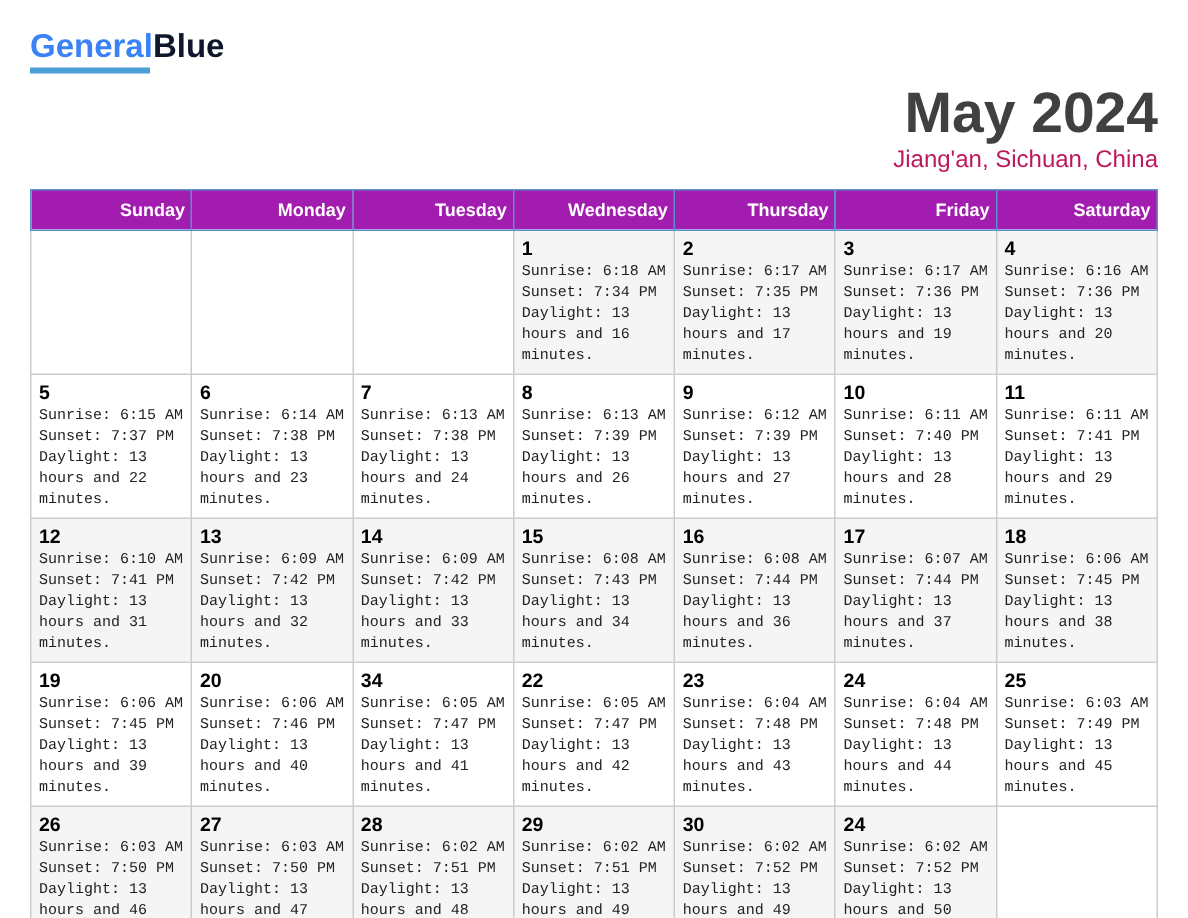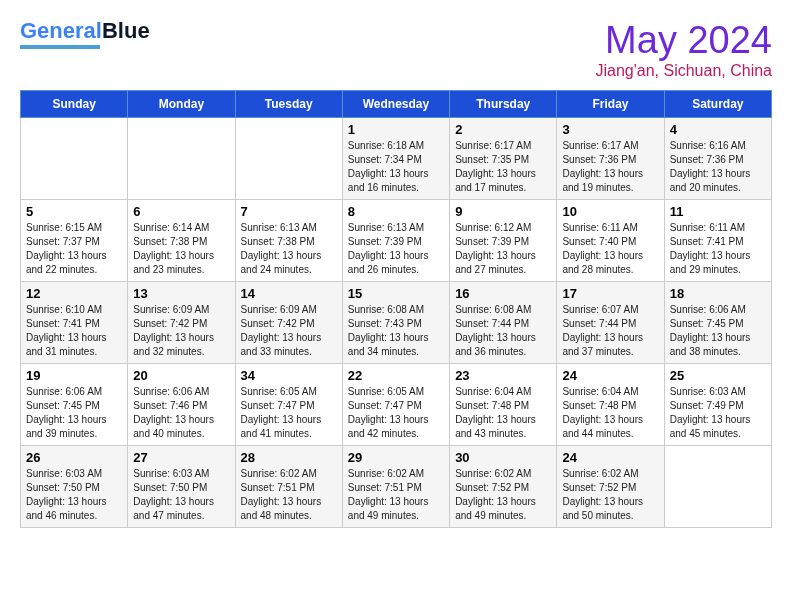--- a/index.html
+++ b/index.html
@@ -34,38 +34,39 @@
       width: 80px;
       height: 4px;
       background: #4a9fd4;
       margin-top: 3px;
     }
     .title-block {
       text-align: right;
     }
     .month-title {
       font-size: 38px;
-      font-weight: normal;
-      color: #6d28d9;
+      font-weight: bold;
+      color: #404040;
       line-height: 1.1;
+      margin-top: 36px;
     }
     .location {
       font-size: 16px;
       color: #be185d;
     }
     table {
       width: 100%;
       border-collapse: collapse;
       font-size: 10.5px;
     }
     thead tr th {
-      background: #1d4ed8;
+      background: #a21caf;
       color: #fff;
       padding: 6px 4px;
-      text-align: center;
+      text-align: right;
       font-size: 12px;
       font-weight: bold;
       border: 1px solid #5a8ecc;
     }
     tbody tr td {
       border: 1px solid #ccc;
       vertical-align: top;
       padding: 4px 5px;
       height: 80px;
       width: 107px;
@@ -78,20 +79,21 @@
       font-weight: bold;
       font-size: 13px;
       color: #000;
       display: block;
       margin-bottom: 2px;
     }
     .day-detail {
       color: #222;
       font-size: 10px;
       line-height: 1.4;
+      font-family: Liberation Mono, monospace;
     }
     .empty-cell {
       background: #fff !important;
     }
   </style>
 </head>
 <body>
 
 <div class="header">
   <div class="logo">

